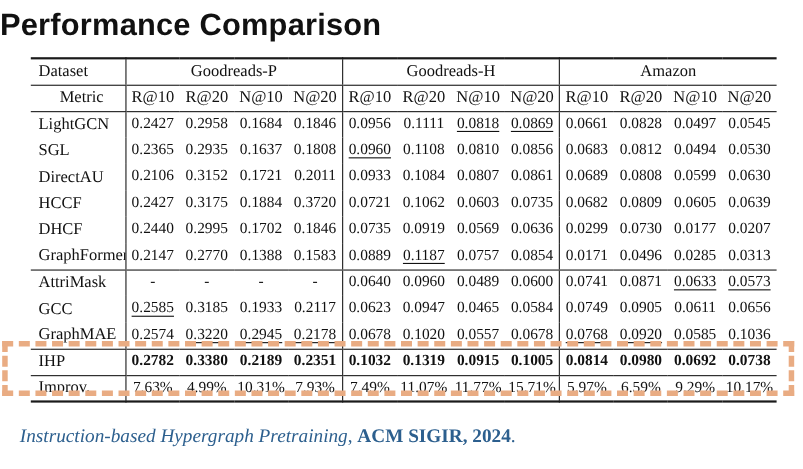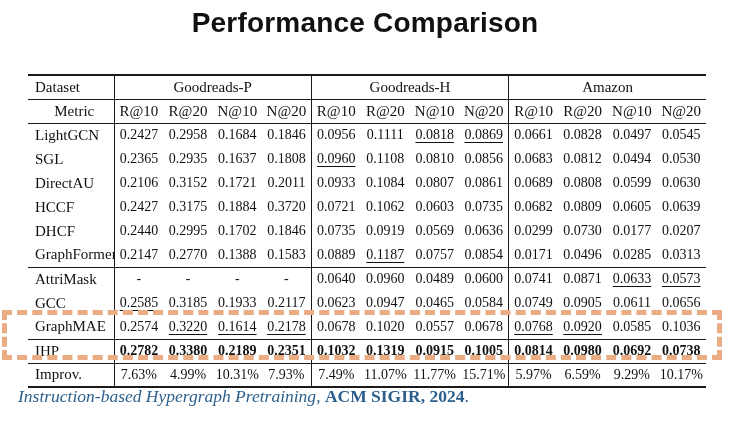--- a/index.html
+++ b/index.html
@@ -9,41 +9,39 @@
     width: 730px;
     height: 426px;
     background: #ffffff;
     overflow: hidden;
   }
   .title {
     position: absolute;
     top: 7px;
     left: 0;
     width: 100%;
-    text-align: center;
     font-family: "Liberation Sans", "DejaVu Sans", sans-serif;
     font-weight: 700;
     font-size: 28px;
     color: #111111;
     letter-spacing: 0.2px;
   }
   .table-wrap {
     position: absolute;
     left: 28px;
     top: 52px;
     width: 678px;
   }
   table {
     width: 100%;
     border-collapse: collapse;
     table-layout: fixed;
     border-top: 2px solid #1a1a1a;
     border-bottom: 2px solid #1a1a1a;
     color: #111111;
-    margin-top: 22px;
   }
   col.label-c { width: 86px; }
   th, td {
     height: 24px;
     padding: 0;
     text-align: center;
     vertical-align: middle;
     font-weight: 400;
     font-size: 14px;
     white-space: nowrap;
@@ -231,21 +229,21 @@
             <td><span>0.0584</span></td>
             <td class="vsep"><span>0.0749</span></td>
             <td><span>0.0905</span></td>
             <td><span>0.0611</span></td>
             <td><span>0.0656</span></td>
           </tr>
           <tr class="section-end">
             <td class="label-col">GraphMAE</td>
             <td class="vsep"><span>0.2574</span></td>
             <td><span class="ul">0.3220</span></td>
-            <td><span class="ul">0.1614</span></td>
+            <td><span class="ul">0.2945</span></td>
             <td><span class="ul">0.2178</span></td>
             <td class="vsep"><span>0.0678</span></td>
             <td><span>0.1020</span></td>
             <td><span>0.0557</span></td>
             <td><span>0.0678</span></td>
             <td class="vsep"><span class="ul">0.0768</span></td>
             <td><span class="ul">0.0920</span></td>
             <td><span>0.0585</span></td>
             <td><span>0.1036</span></td>
           </tr>

